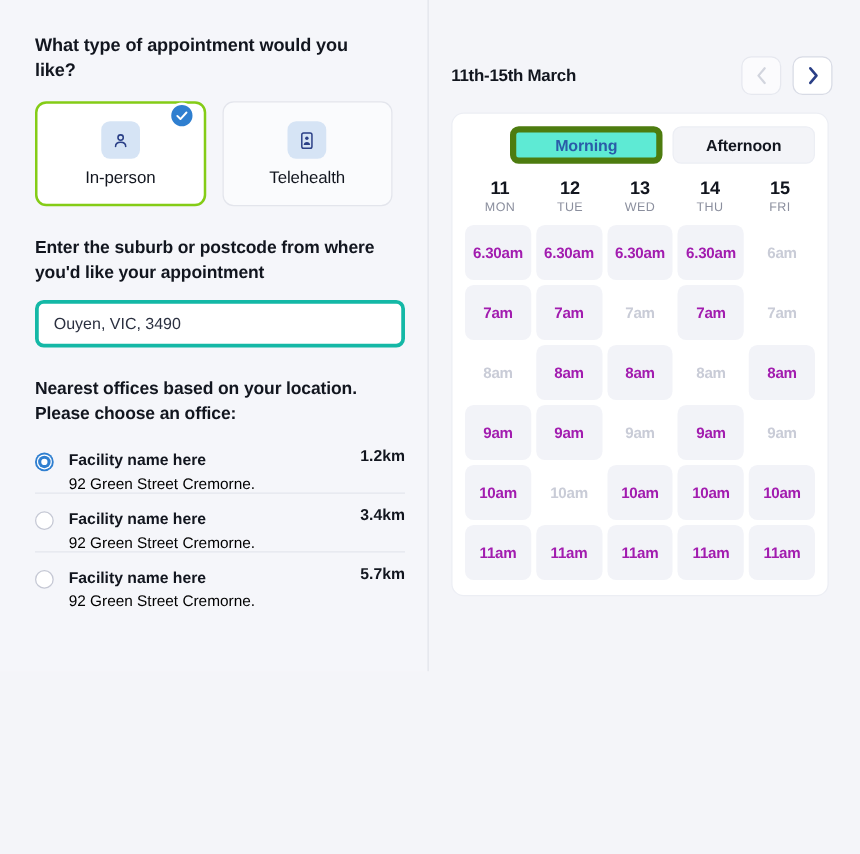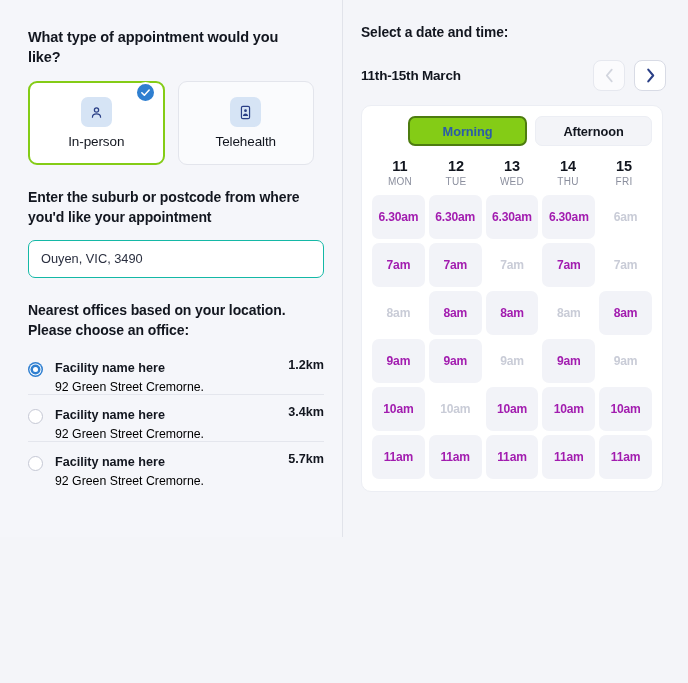--- a/index.html
+++ b/index.html
@@ -49,21 +49,21 @@
     display: flex; align-items: center; justify-content: center;
     border: 2px solid #ffffff;
   }
 
   .sub-label {
     font-size: 14px; font-weight: bold; color: #12161f;
     margin-top: 22px; line-height: 1.45; letter-spacing: -0.1px;
   }
   .suburb-input {
     margin-top: 12px; width: 296px; height: 38px;
-    background: #ffffff; border: 1px solid #14b8a6;
+    background: #ffffff; border: 3px solid #14b8a6;
     border-radius: 7px; padding: 0 12px;
     font-size: 12.8px; color: #2b3040;
     font-family: "Liberation Sans", sans-serif;
     display: flex; align-items: center;
   }
 
   .offices { margin-top: 8px; width: 296px; }
   .office {
     padding: 13px 0 0 0;
     border-bottom: 1px solid #e4e6ed;
@@ -120,21 +120,21 @@
     border-radius: 10px; padding: 10px 10px 12px 10px;
   }
   .seg {
     display: flex; gap: 8px;
   }
   .seg-btn {
     flex: 1; height: 30px; border-radius: 7px;
     display: flex; align-items: center; justify-content: center;
     font-size: 12.8px; font-weight: bold; letter-spacing: -0.1px;
   }
-  .seg-btn.on { background: #84cc16; border: 2px solid #4d7c0f; color: #2a5ca8; margin-left: 36px; }
+  .seg-btn.on { background: #5eead4; border: 5px solid #4d7c0f; color: #2a5ca8; margin-left: 36px; }
   .seg-btn.off { background: #f3f4f8; border: 1px solid #eceef4; color: #12161f; }
 
   .days { display: flex; margin-top: 12px; }
   .day { flex: 1; text-align: center; }
   .day-num { font-size: 14.5px; font-weight: bold; color: #12161f; }
   .day-name { font-size: 10px; color: #8b8f9e; margin-top: 2px; letter-spacing: 0.3px; }
 
   .grid { margin-top: 8px; display: flex; flex-direction: column; gap: 4px; }
   .grow { display: flex; gap: 4px; }
   .slot {
@@ -217,21 +217,20 @@
         <div class="office-dist">5.7km</div>
       </div>
 
     </div>
 
 
   </div>
 
   <div class="right">
 
-    <div class="r-title">Select a date and time:</div>
 
     <div class="range-row">
       <div class="range-label">11th-15th March</div>
       <div class="nav-btns">
         <div class="nav-btn">
           <svg width="9" height="15" viewBox="0 0 10 16" fill="none" stroke="#d2d5de" stroke-width="2" stroke-linecap="round" stroke-linejoin="round">
             <path d="M7.5 1.5L2 8l5.5 6.5"></path>
           </svg>
         </div>
         <div class="nav-btn active">

